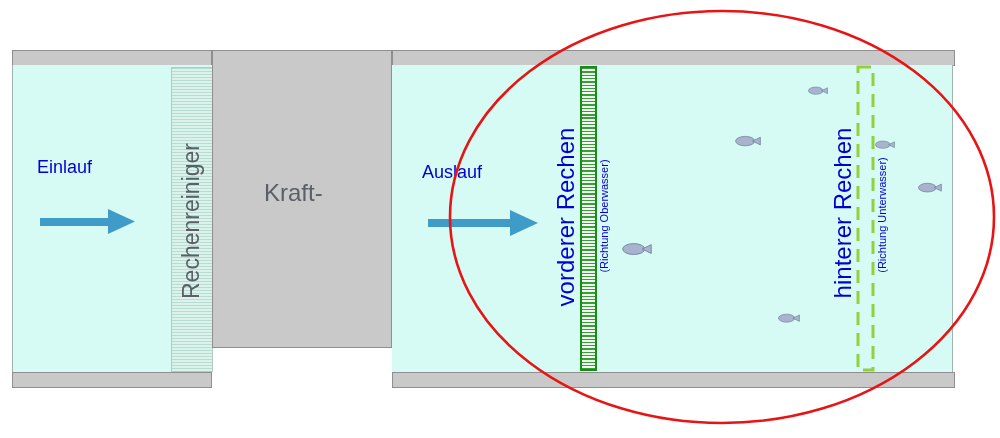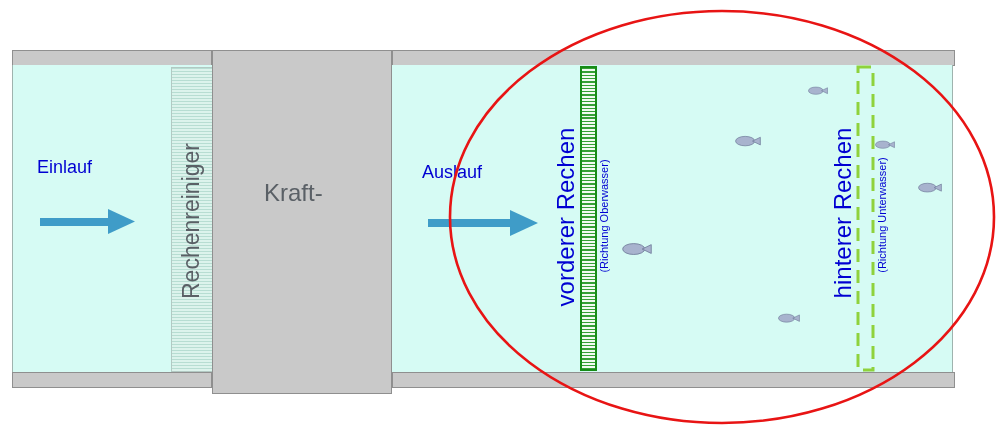--- a/index.html
+++ b/index.html
@@ -8,21 +8,21 @@
     font-family:"Liberation Sans", sans-serif; overflow:hidden;
   }
   .wall {
     position:absolute; background:var(--wall);
     border:1px solid var(--wall-border); box-sizing:border-box;
   }
   .water { position:absolute; background:var(--water); box-sizing:border-box; }
   .water-left  { left:12px;  top:65px; width:200px; height:307px; border-left:1px solid #9fb3ae; }
   .water-right { left:392px; top:65px; width:561px; height:307px; border-right:1px solid #9fb3ae; }
   .kraftwerk {
-    position:absolute; left:212px; top:50px; width:180px; height:344px;
+    position:absolute; left:212px; top:50px; width:180px; height:298px;
     background:var(--wall); border:1px solid var(--wall-border); box-sizing:border-box;
   }
   .kraftwerk-label {
     position:absolute; left:51px; top:126px; color:var(--label-gray);
     font-size:24px; line-height:31px;
   }
   .reiniger-strip {
     position:absolute; left:171px; top:67px; width:42px; height:305px;
     background:repeating-linear-gradient(to bottom, var(--strip-line) 0 1px, var(--strip-bg) 1px 3px);
     border:1px solid #b3c9c3; box-sizing:border-box;

